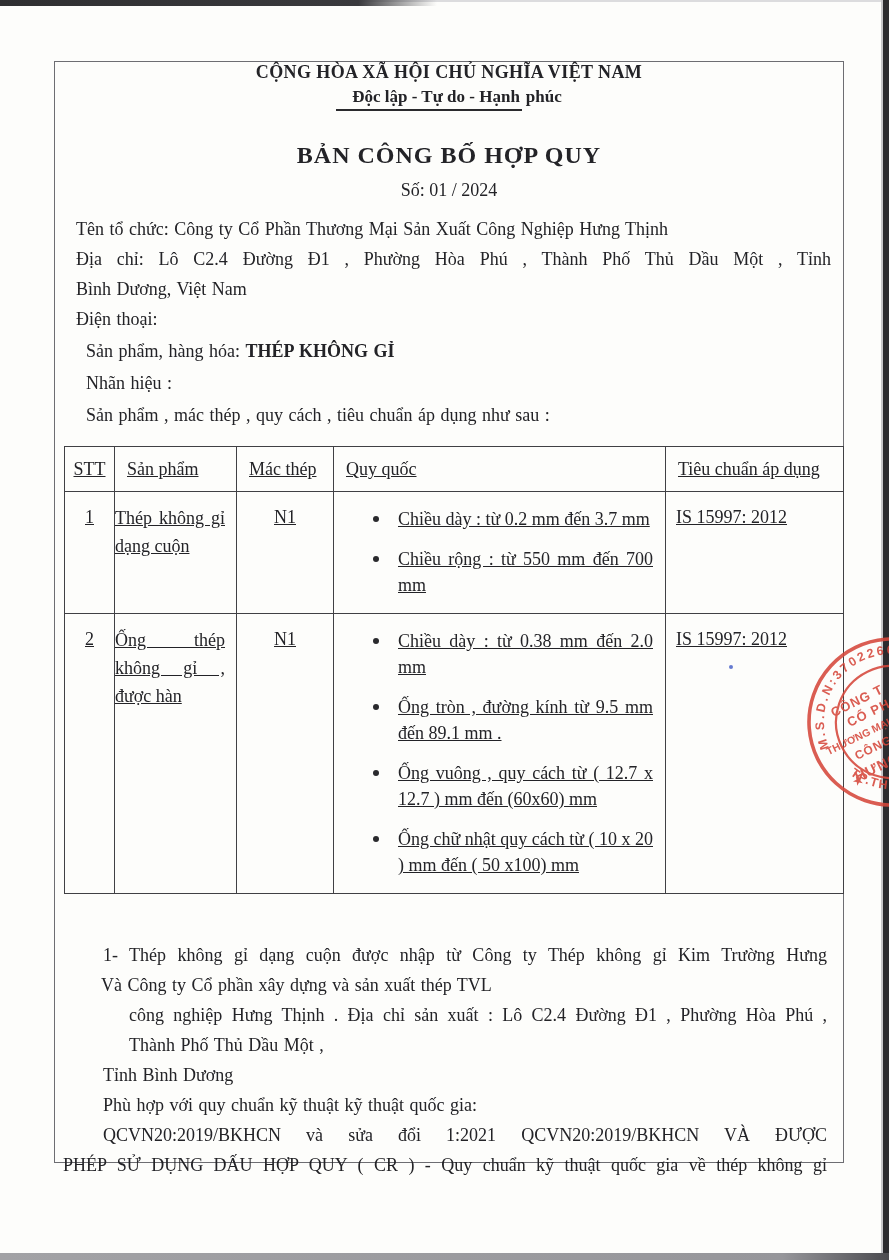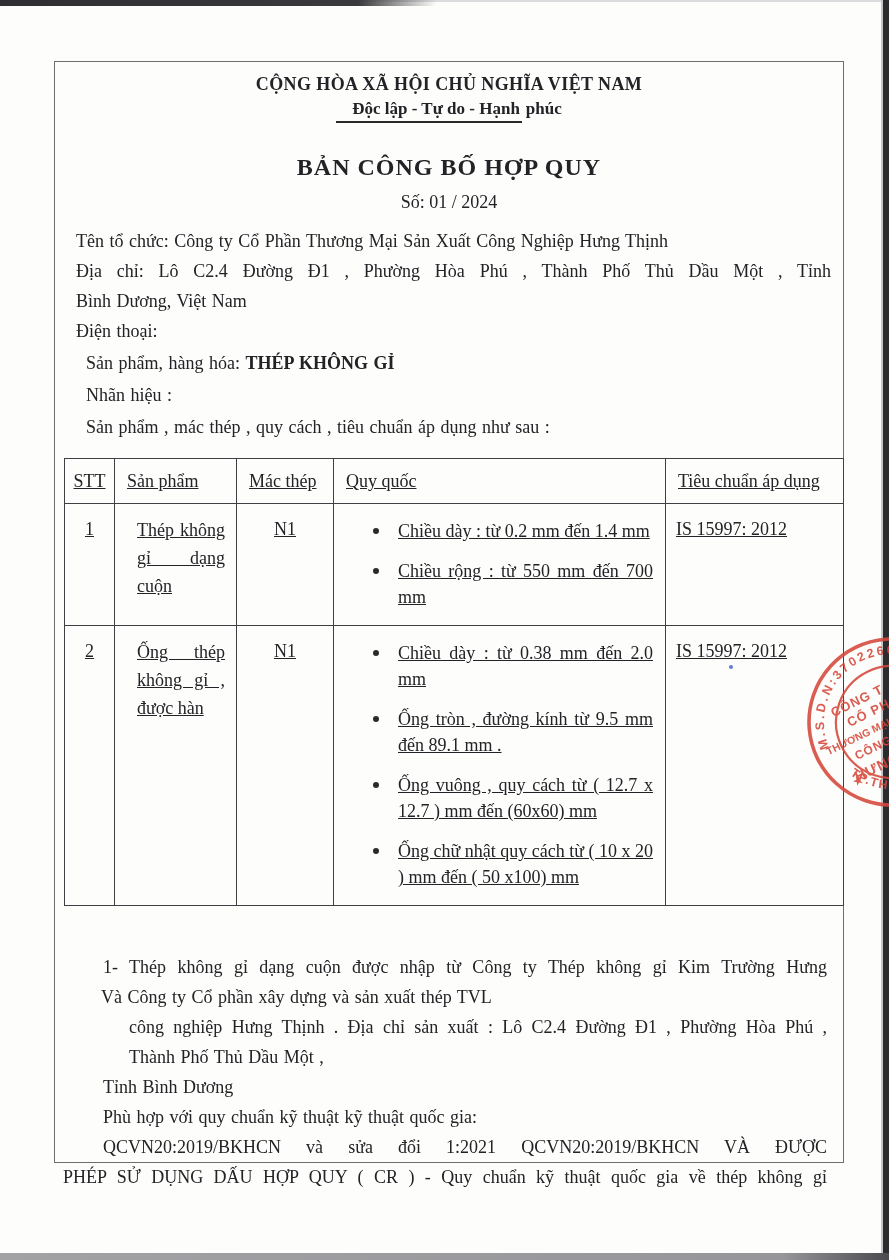--- a/index.html
+++ b/index.html
@@ -16,42 +16,42 @@
   .right-strip { position:absolute; top:0; right:0; width:6px; height:1254px; background:#2c2c2f; }
   .right-strip-hl { position:absolute; top:0; right:6px; width:2px; height:1254px; background:#c6c6c9; }
   .bottom-strip { position:absolute; bottom:0; left:0; width:100%; height:7px;
     background:linear-gradient(to right,#a2a2a5 0%,#96969a 88%,#4b4b4f 100%); }
 
   .frame {
     position:absolute; left:54px; top:61px; width:788px; height:1100px;
     border:1.5px solid #6d6d72; background:transparent;
   }
   .center { text-align:center; }
-  .header-line1 { margin-top:12px; font-size:18px; font-weight:bold; letter-spacing:.4px; }
+  .header-line1 { font-size:18px; font-weight:bold; letter-spacing:.4px; }
   .motto { margin-top:4px; font-size:17px; font-weight:bold; }
   .motto .ul { display:inline-block; border-bottom:2.2px solid #2a2a2d; padding:0 2px 2px 16px; }
   .motto .tail { padding-left:4px; }
   .title { margin-top:31px; font-size:24px; font-weight:bold; letter-spacing:1px; }
   .doc-number { margin-top:11px; font-size:18px; }
 
   .info { margin:13px 12px 16px 21px; font-size:18px; line-height:30px; word-spacing:1px; }
   .jline { text-align:justify; text-align-last:justify; }
   .indent1 { padding-left:10px; }
   .bold { font-weight:bold; }
 
   table.products {
     margin:13px 0 0 9px; width:779px; border-collapse:collapse; table-layout:fixed;
     font-size:18px; line-height:26px;
   }
   table.products th, table.products td { border:1.6px solid #404044; font-weight:normal;text-decoration:underline; }
   table.products th { height:40px; text-align:left; padding:2px 4px 2px 12px; vertical-align:middle; }
   table.products th.c { text-align:center; padding:2px 0; }
   table.products td { vertical-align:top; padding-top:12px; }
   td.cnum, td.cmark { text-align:center; }
-  td.cprod { padding-left:22px; padding-right:11px; text-align:justify; line-height:28px; }
+  td.cprod { padding-left:0; padding-right:11px; text-align:justify; line-height:28px; }
   td.cspec { padding-left:0; padding-right:12px; }
   td.cstd { padding-left:10px; padding-right:6px; }
   ul.spec { margin:2px 0 0 0; padding-left:64px; list-style:none; }
   ul.spec li { position:relative; text-align:justify; margin-bottom:14px; }
   ul.spec li::before {
     content:""; position:absolute; left:-25px; top:10px;
     width:6px; height:6px; border-radius:50%; background:#2a2a2d;
   }
   tr.row1 { height:100px; } tr.row2 { height:230px; }
 
@@ -116,21 +116,21 @@
         <th>Mác thép</th>
         <th>Quy quốc</th>
         <th>Tiêu chuẩn áp dụng</th>
       </tr>
       <tr class="row1">
         <td class="cnum">1</td>
         <td class="cprod">Thép không gỉ dạng cuộn</td>
         <td class="cmark">N1</td>
         <td class="cspec">
           <ul class="spec">
-            <li>Chiều dày : từ 0.2 mm đến 1.4 mm</li>
+            <li>Chiều dày : từ 0.2 mm đến 3.7 mm</li>
             <li>Chiều rộng : từ 550 mm đến 700 mm</li>
           </ul>
         </td>
         <td class="cstd">IS 15997: 2012</td>
       </tr>
       <tr class="row2">
         <td class="cnum">2</td>
         <td class="cprod">Ống thép không gỉ , được hàn</td>
         <td class="cmark">N1</td>
         <td class="cspec">

